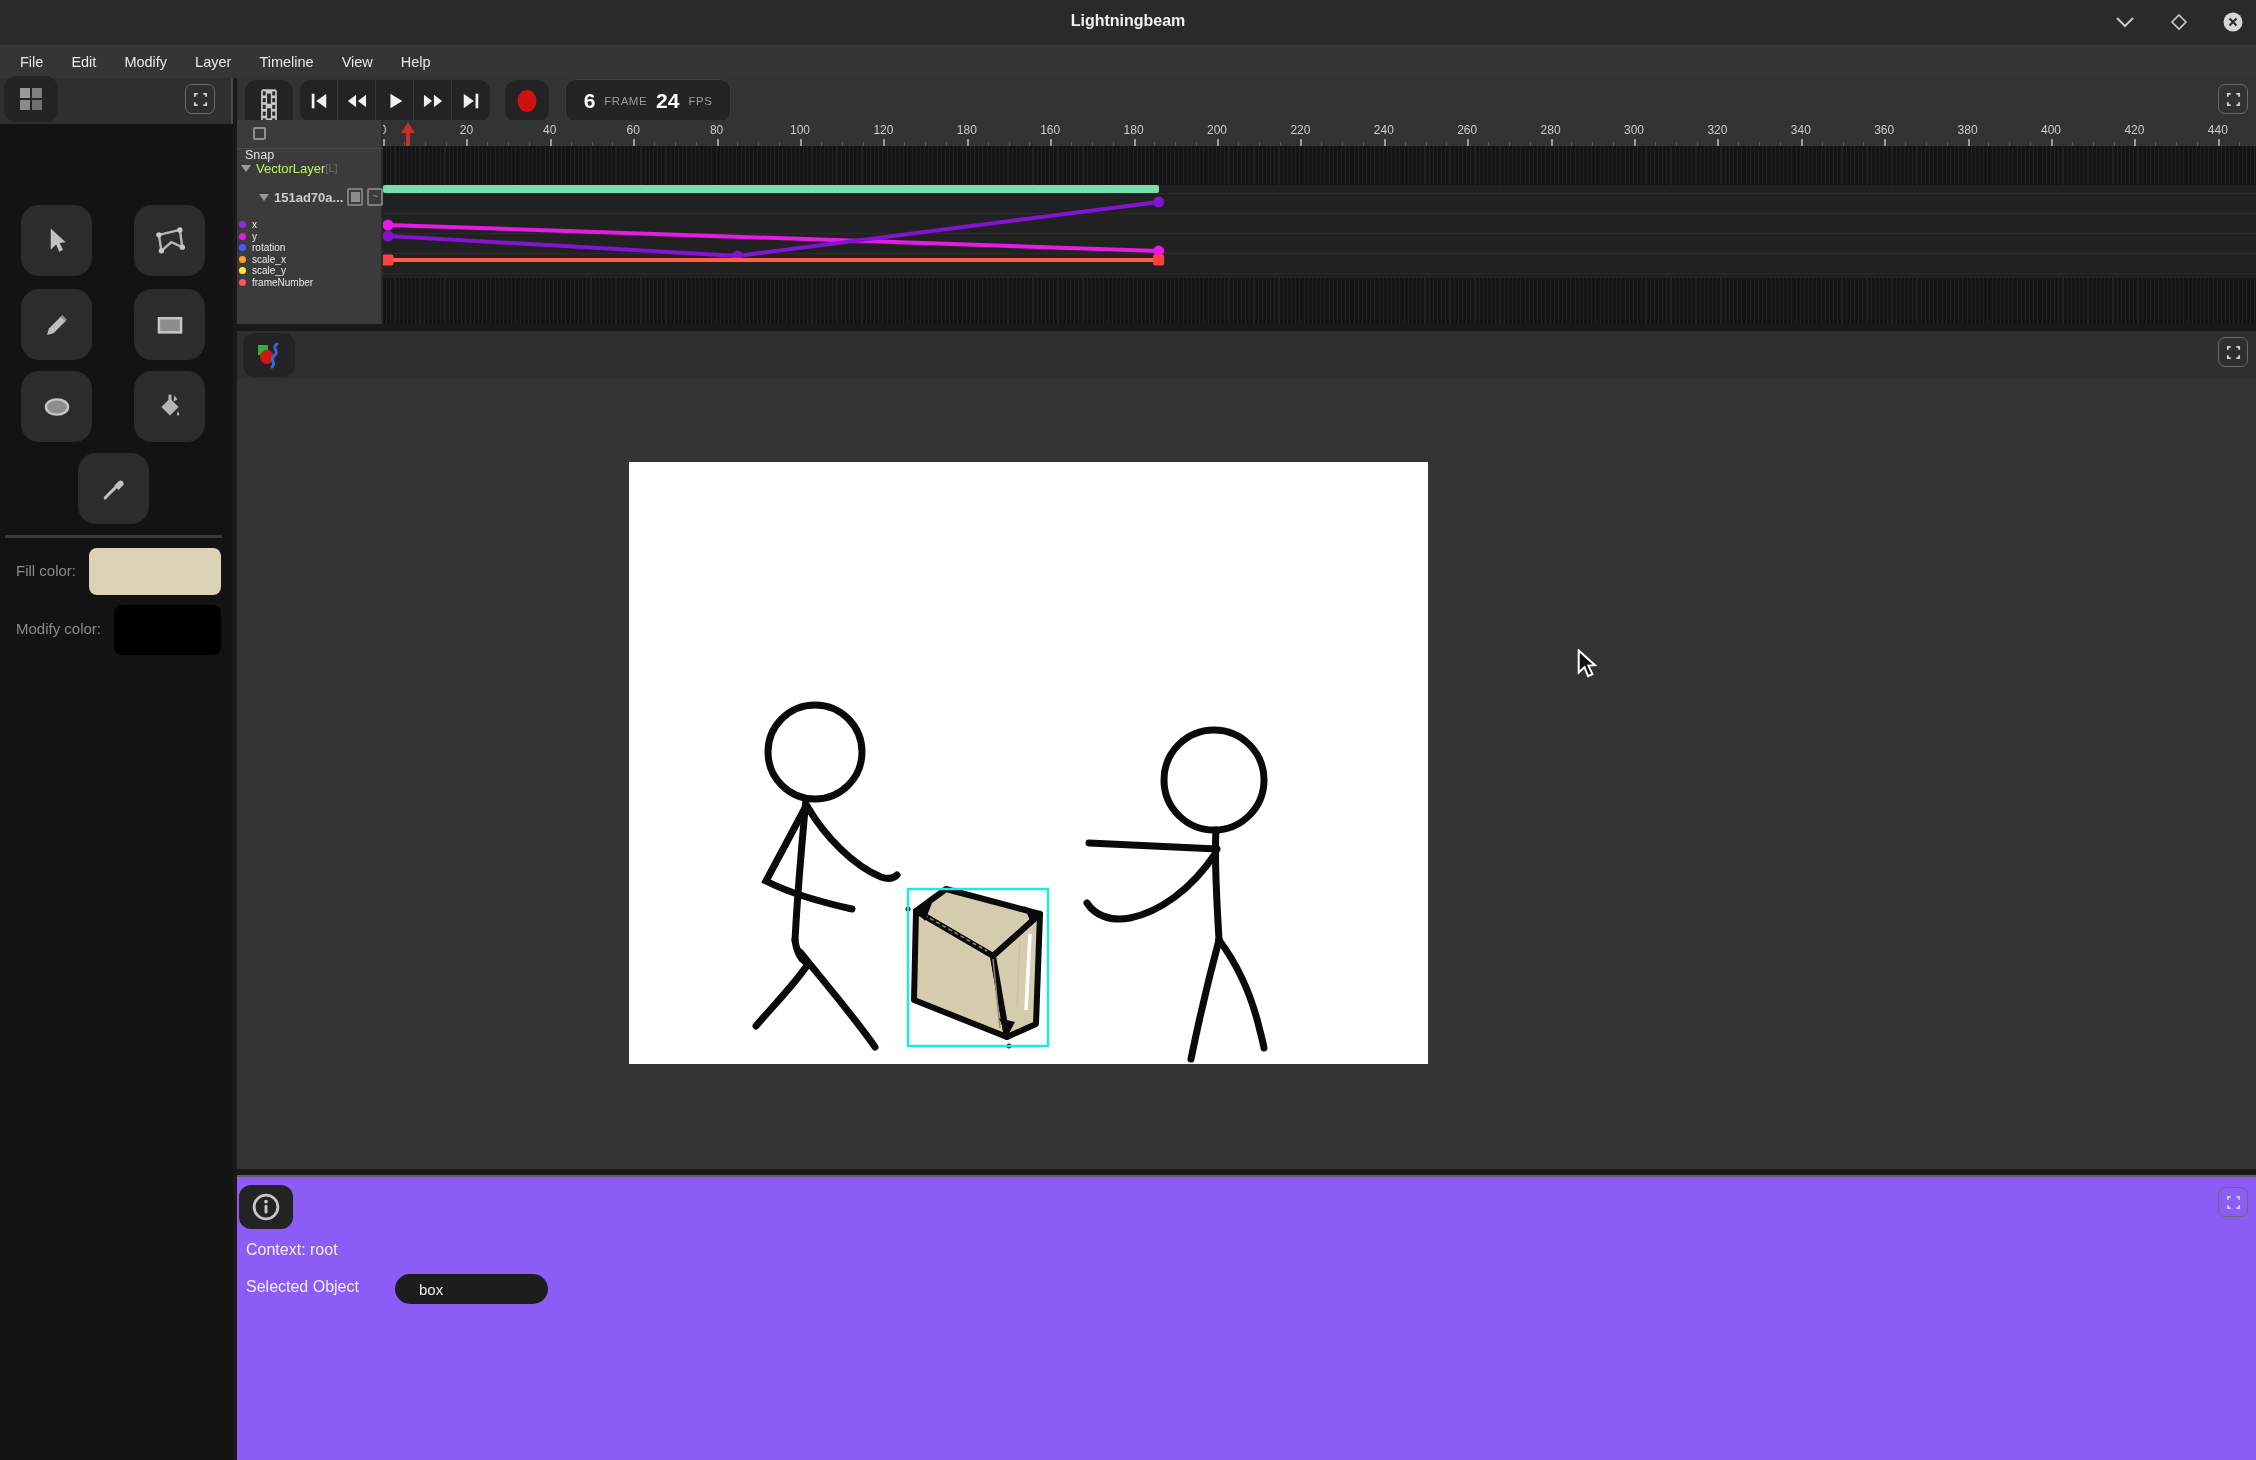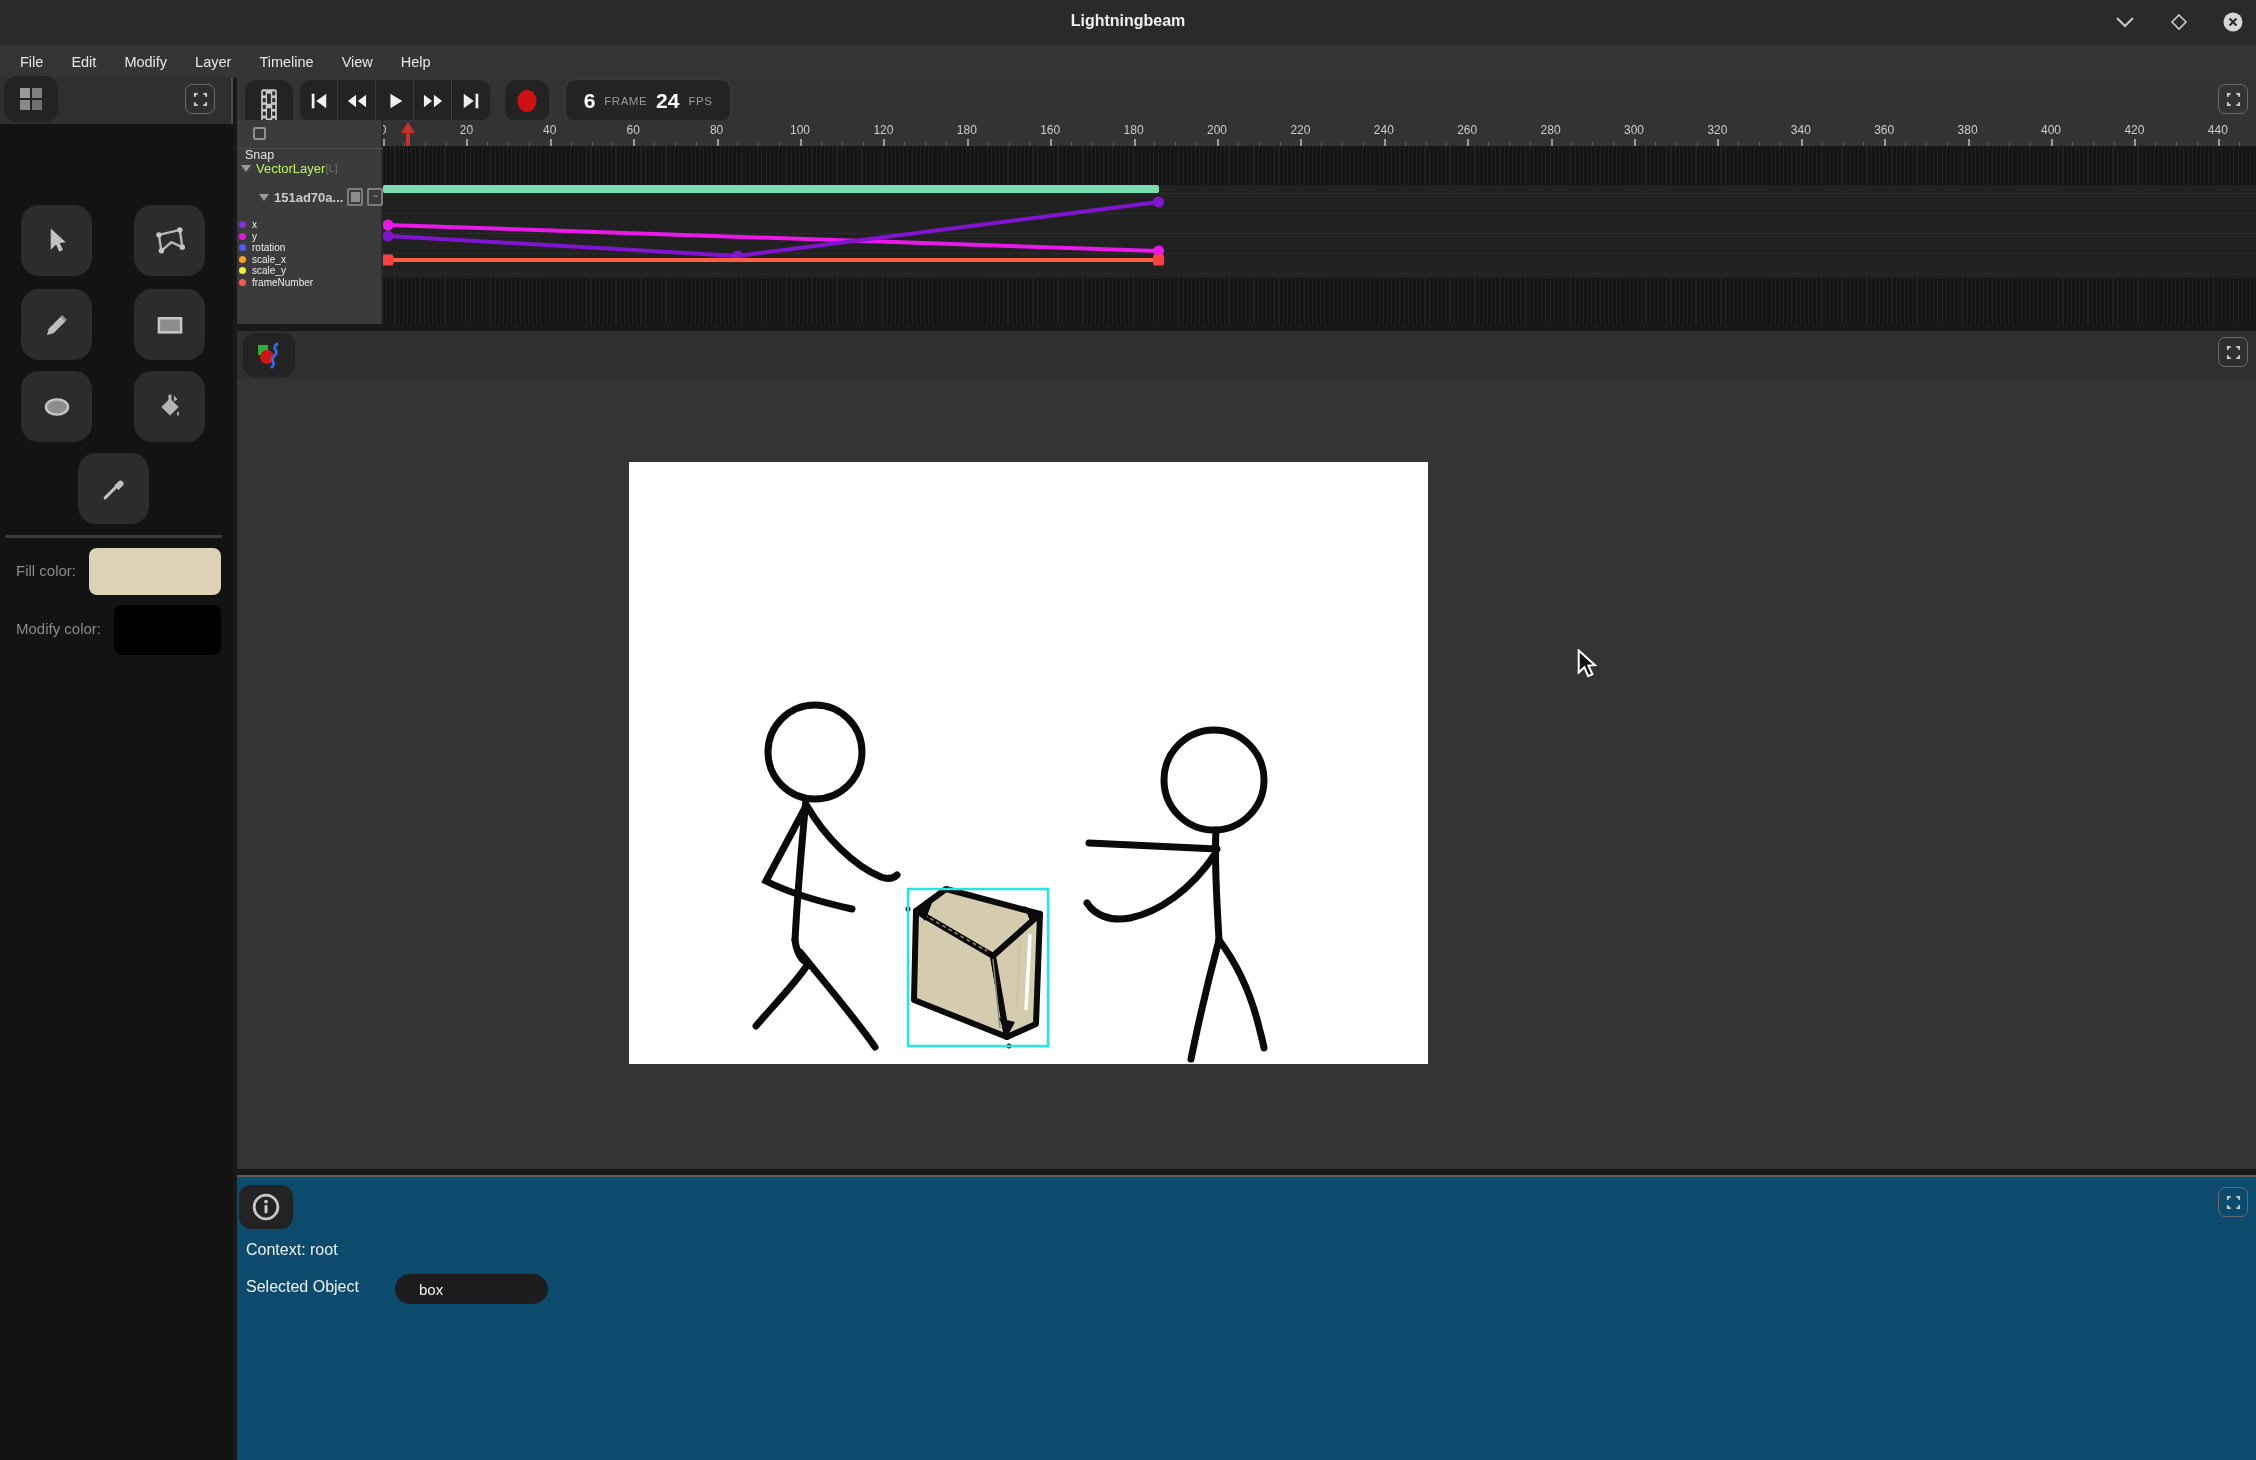--- a/index.html
+++ b/index.html
@@ -84,21 +84,21 @@
   .curves-svg { position:absolute; left:0; top:0; }
 
   
   .canvas-panel { top:331px; height:838px; background:#343434; }
   .cv-header { position:absolute; left:0; top:0; right:0; height:48px; background:#2f2f2f; }
   .shapes-btn { left:6px; top:2px; width:52px; height:44px; }
   .stage { position:absolute; left:392px; top:131px; width:799px; height:602px; background:#ffffff; }
   .mouse-cursor { position:absolute; left:1338px; top:318px; }
 
   
-  .bottom-panel { top:1175px; height:285px; background:#0c4a6e; border-top:2px solid #5e5e5e; }
+  .bottom-panel { top:1175px; height:285px; background:#8b5cf6; border-top:2px solid #5e5e5e; }
   .info-btn { left:2px; top:8px; width:54px; height:44px; }
   .context-text { position:absolute; left:9px; top:64px; font-size:16px; color:#f0f0f0; }
   .selobj-row { position:absolute; left:9px; top:101px; display:flex; align-items:center; }
   .selobj-label { font-size:16px; color:#f0f0f0; }
   .selobj-pill { position:absolute; left:149px; top:-4px; width:153px; height:30px; background:#1d1d1d; border-radius:15px; display:flex; align-items:center; padding-left:24px; font-size:15px; color:#efefef; }
 </style>
 </head>
 <body>
 
 <div class="app">

